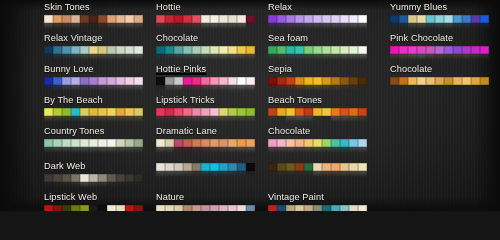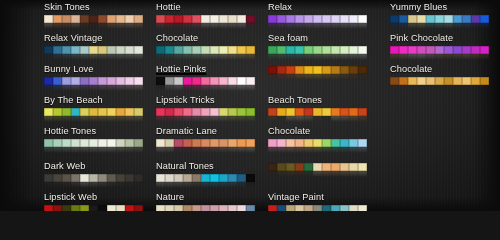--- a/index.html
+++ b/index.html
@@ -161,21 +161,21 @@
             <div class="sw" style="background: rgb(217, 209, 90);"></div>
             <div class="sw" style="background: rgb(224, 185, 58);"></div>
             <div class="sw" style="background: rgb(232, 198, 74);"></div>
             <div class="sw" style="background: rgb(240, 212, 90);"></div>
             <div class="sw" style="background: rgb(232, 169, 58);"></div>
             <div class="sw" style="background: rgb(240, 194, 90);"></div>
             <div class="sw" style="background: rgb(216, 201, 106);"></div>
           </div>
         </div>
         <div class="palette" style="top: 126px;">
-          <div class="pal-title">Hottie Tones</div>
+          <div class="pal-title">Country Tones</div>
           <div class="swatch-row">
             <div class="sw" style="background: rgb(143, 196, 168);"></div>
             <div class="sw" style="background: rgb(169, 210, 184);"></div>
             <div class="sw" style="background: rgb(191, 220, 198);"></div>
             <div class="sw" style="background: rgb(207, 226, 207);"></div>
             <div class="sw" style="background: rgb(221, 234, 216);"></div>
             <div class="sw" style="background: rgb(230, 238, 221);"></div>
             <div class="sw" style="background: rgb(238, 242, 230);"></div>
             <div class="sw" style="background: rgb(243, 245, 236);"></div>
             <div class="sw" style="background: rgb(207, 214, 190);"></div>
@@ -382,21 +382,20 @@
             <div class="sw" style="background: rgb(160, 58, 94);"></div>
             <div class="sw" style="background: rgb(184, 90, 110);"></div>
             <div class="sw" style="background: rgb(196, 122, 132);"></div>
             <div class="sw" style="background: rgb(216, 164, 156);"></div>
             <div class="sw" style="background: rgb(232, 192, 176);"></div>
             <div class="sw" style="background: rgb(240, 216, 196);"></div>
             <div class="sw" style="background: rgb(246, 230, 212);"></div>
           </div>
         </div>
         <div class="palette" style="top: 161px;">
-          <div class="pal-title">Natural Tones</div>
           <div class="swatch-row">
             <div class="sw" style="background: rgb(232, 228, 218);"></div>
             <div class="sw" style="background: rgb(222, 216, 204);"></div>
             <div class="sw" style="background: rgb(208, 200, 186);"></div>
             <div class="sw" style="background: rgb(184, 168, 148);"></div>
             <div class="sw" style="background: rgb(138, 122, 104);"></div>
             <div class="sw" style="background: rgb(23, 180, 212);"></div>
             <div class="sw" style="background: rgb(15, 194, 226);"></div>
             <div class="sw" style="background: rgb(26, 166, 200);"></div>
             <div class="sw" style="background: rgb(42, 138, 176);"></div>
@@ -487,20 +486,21 @@
             <div class="sw" style="background: rgb(122, 208, 122);"></div>
             <div class="sw" style="background: rgb(154, 216, 138);"></div>
             <div class="sw" style="background: rgb(176, 224, 154);"></div>
             <div class="sw" style="background: rgb(196, 232, 174);"></div>
             <div class="sw" style="background: rgb(212, 238, 192);"></div>
             <div class="sw" style="background: rgb(228, 244, 216);"></div>
             <div class="sw" style="background: rgb(244, 250, 238);"></div>
           </div>
         </div>
         <div class="palette" style="top: 64px;">
+          <div class="pal-title">Sepia</div>
           <div class="swatch-row">
             <div class="sw" style="background: rgb(122, 18, 8);"></div>
             <div class="sw" style="background: rgb(168, 40, 16);"></div>
             <div class="sw" style="background: rgb(200, 64, 16);"></div>
             <div class="sw" style="background: rgb(224, 138, 24);"></div>
             <div class="sw" style="background: rgb(238, 180, 26);"></div>
             <div class="sw" style="background: rgb(240, 192, 32);"></div>
             <div class="sw" style="background: rgb(216, 154, 24);"></div>
             <div class="sw" style="background: rgb(184, 122, 20);"></div>
             <div class="sw" style="background: rgb(138, 90, 16);"></div>

